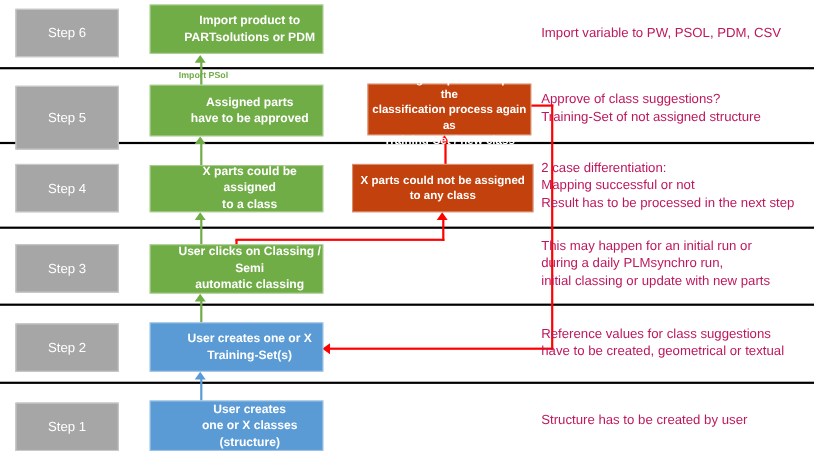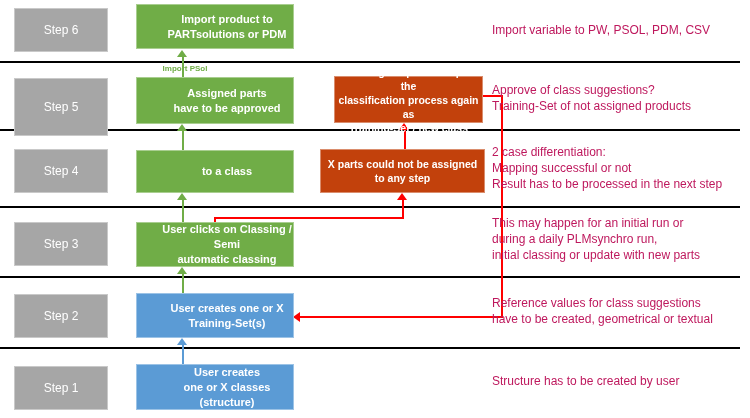--- a/index.html
+++ b/index.html
@@ -115,20 +115,21 @@
 
   <div class="pbox green" style="top:4px;height:45px">
     <div>Import product to</div>
     <div>PARTsolutions or PDM</div>
   </div>
   <div class="pbox green" style="top:77px;height:47px">
     <div>Assigned parts</div>
     <div>have to be approved</div>
   </div>
   <div class="pbox green" style="top:150px;height:43px">
+    <div>X parts could be assigned</div>
     <div>to a class</div>
   </div>
   <div class="pbox green" style="top:222px;height:45px">
     <div>User clicks on Classing / Semi</div>
     <div>automatic classing</div>
   </div>
   <div class="pbox blue" style="top:293px;height:45px">
     <div>User creates one or X</div>
     <div>Training-Set(s)</div>
   </div>
@@ -137,29 +138,29 @@
     <div>one or X classes (structure)</div>
   </div>
 
   <div class="redbox" style="left:334px;top:76px;width:149px;height:47px">
     <div>Not assigned parts can pass the</div>
     <div>classification process again as</div>
     <div>Training-Set / new class</div>
   </div>
   <div class="redbox" style="left:320px;top:149px;width:165px;height:44px">
     <div>X parts could not be assigned</div>
-    <div>to any step</div>
+    <div>to any class</div>
   </div>
 
   <div class="note" style="top:22px">
     <div>Import variable to  PW, PSOL, PDM, CSV</div>
   </div>
   <div class="note" style="top:82px">
     <div>Approve of class suggestions?</div>
-    <div>Training-Set of not assigned products</div>
+    <div>Training-Set of not assigned structure</div>
   </div>
   <div class="note" style="top:144px">
     <div>2 case differentiation:</div>
     <div>Mapping successful or not</div>
     <div>Result has to be processed in the next step</div>
   </div>
   <div class="note" style="top:215px">
     <div>This may happen for an initial run or</div>
     <div>during a daily PLMsynchro run,</div>
     <div>initial classing or update with new parts</div>

